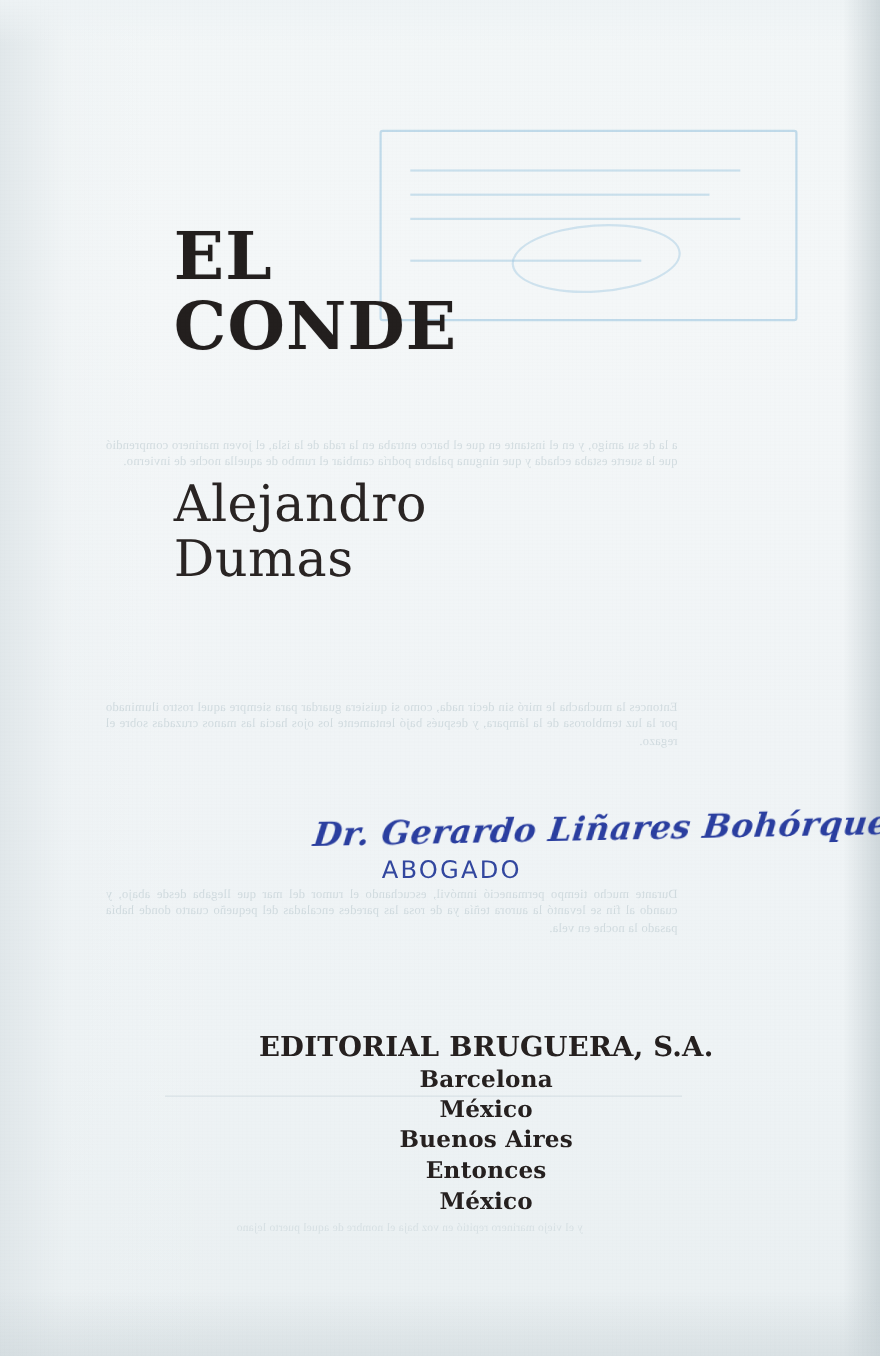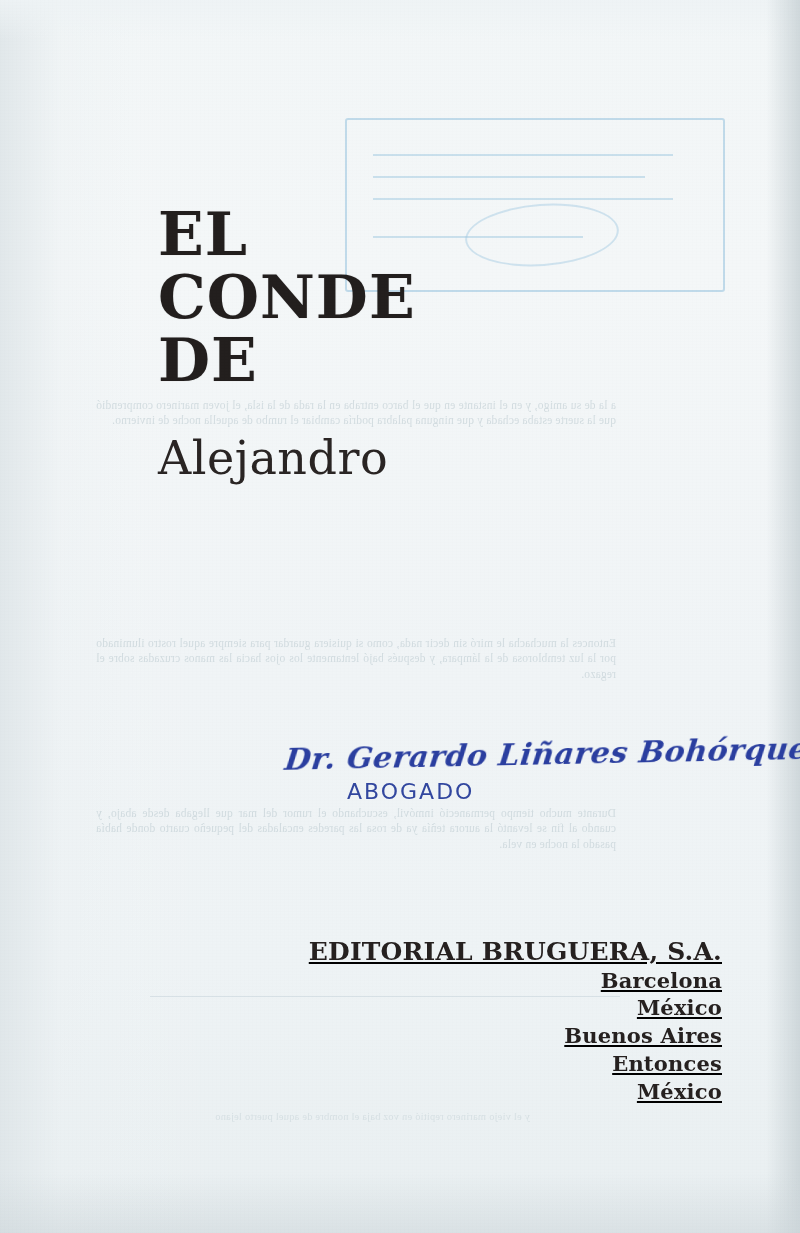--- a/index.html
+++ b/index.html
@@ -178,22 +178,21 @@
     color: #32479f;
     filter: blur(0.25px);
   }
 
   
   #publisher-block {
     position: absolute;
     right: 78px;
     top: 938px;
     width: 560px;
-    text-align: right;
-    text-decoration: underline;
+    text-align: center;
   }
   #publisher-name {
     font-family: "DejaVu Serif", "Liberation Serif", serif;
     font-weight: 700;
     font-size: 25px;
     color: #262120;
     letter-spacing: 0.2px;
     line-height: 1.15;
   }
   .city-line {
@@ -235,25 +234,25 @@
     <div class="stamp-line sl1"></div>
     <div class="stamp-line sl2"></div>
     <div class="stamp-line sl3"></div>
     <div class="stamp-oval"></div>
     <div class="stamp-line sl4"></div>
   </div>
 
   <div id="title-block">
     <div class="title-line" id="title-el">EL</div>
     <div class="title-line" id="title-conde">CONDE</div>
-    <div class="title-line" id="title-de">DE</div>
   </div>
 
   <div id="author-block">
     <div class="author-line" id="author-first">Alejandro</div>
+    <div class="author-line" id="author-last">Dumas</div>
   </div>
 
   <div id="ink-stamp">
     <div id="ink-name">Dr. Gerardo Liñares Bohórquez</div>
     <div id="ink-role">ABOGADO</div>
   </div>
 
   <div id="publisher-block">
     <div id="publisher-name">EDITORIAL BRUGUERA, S.A.</div>
     <div class="city-line">Barcelona</div>

